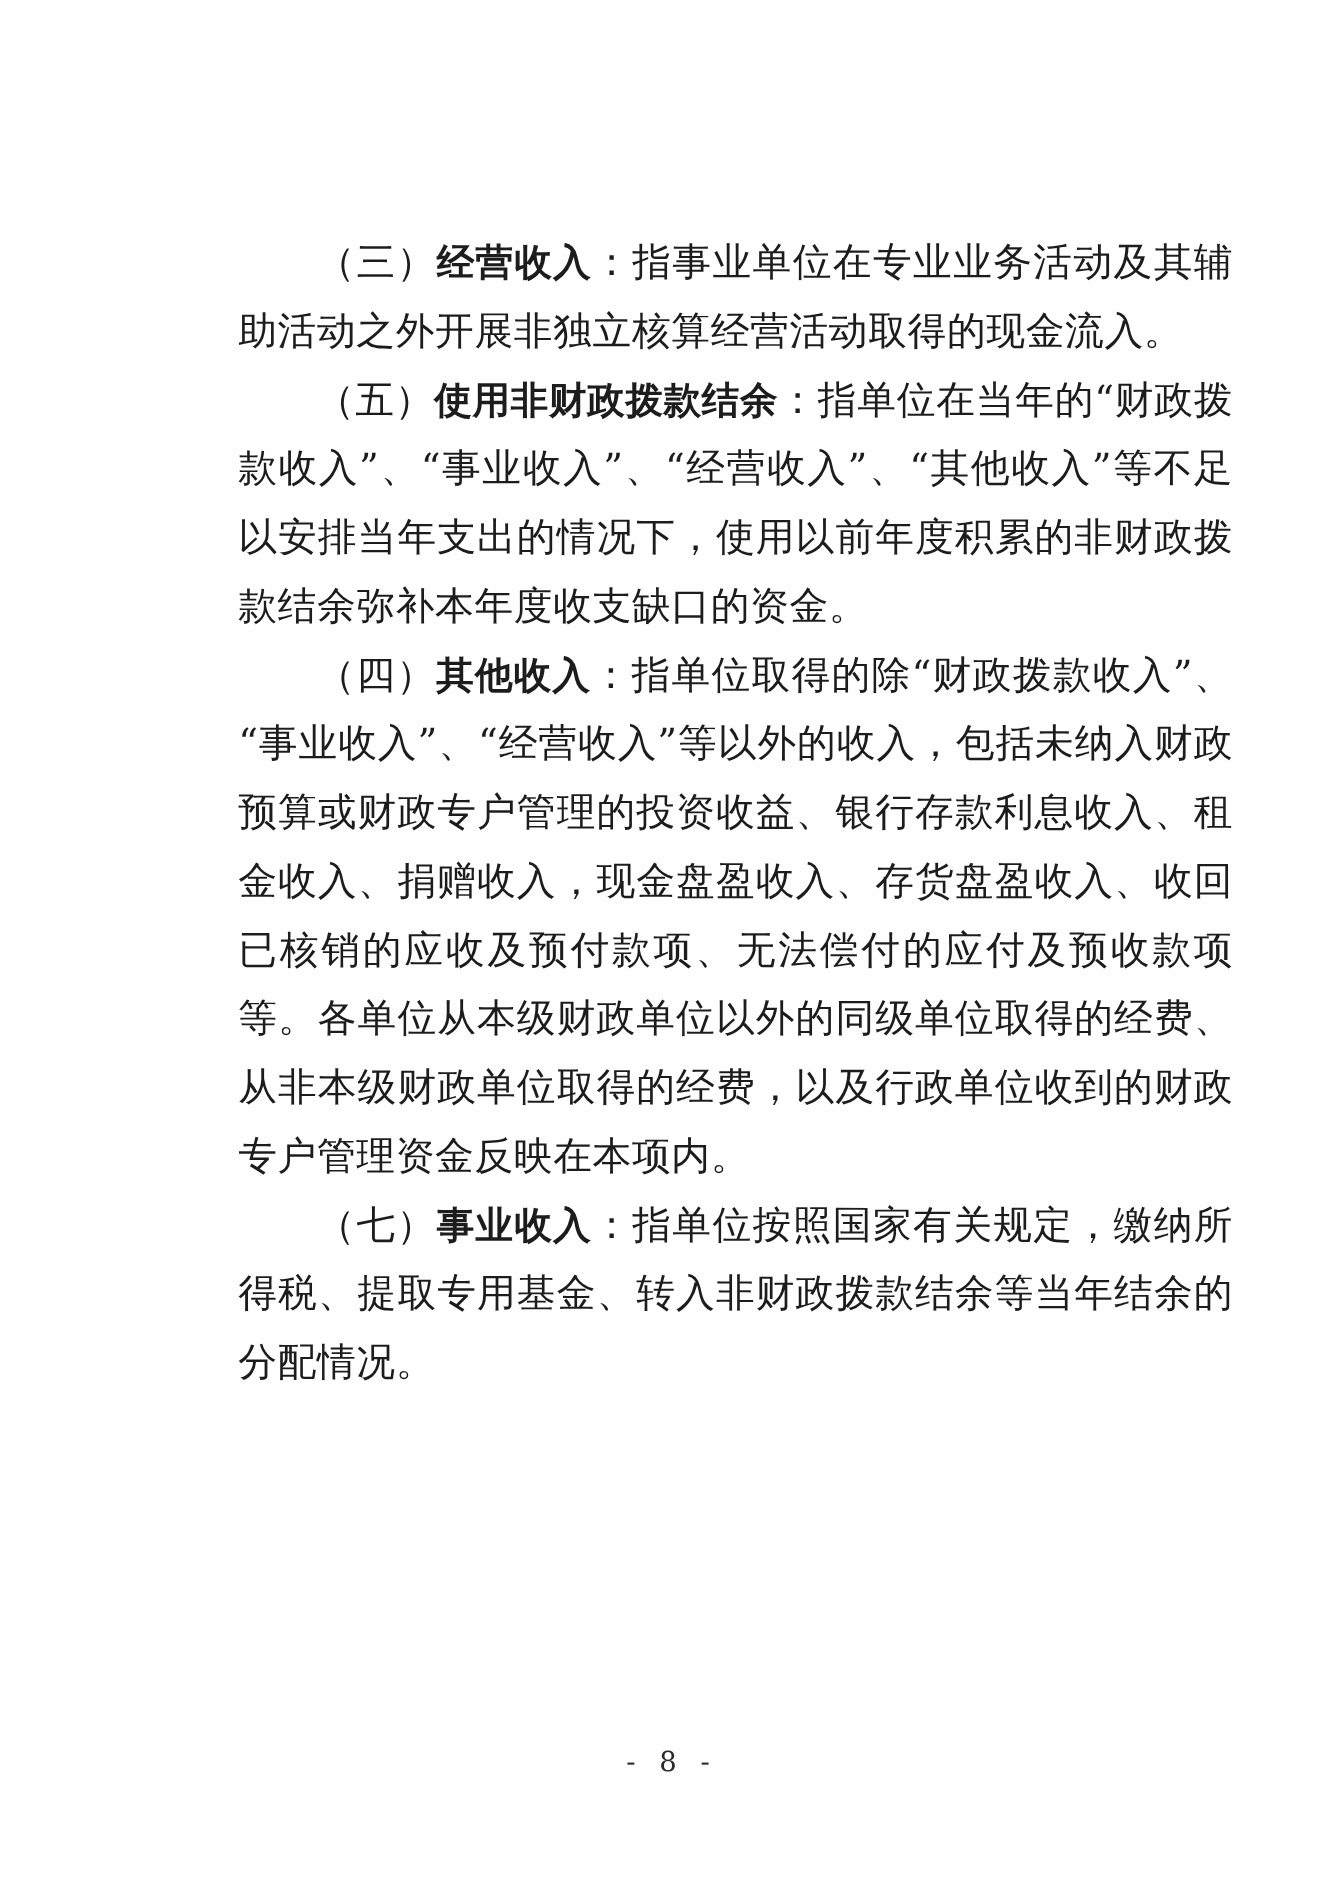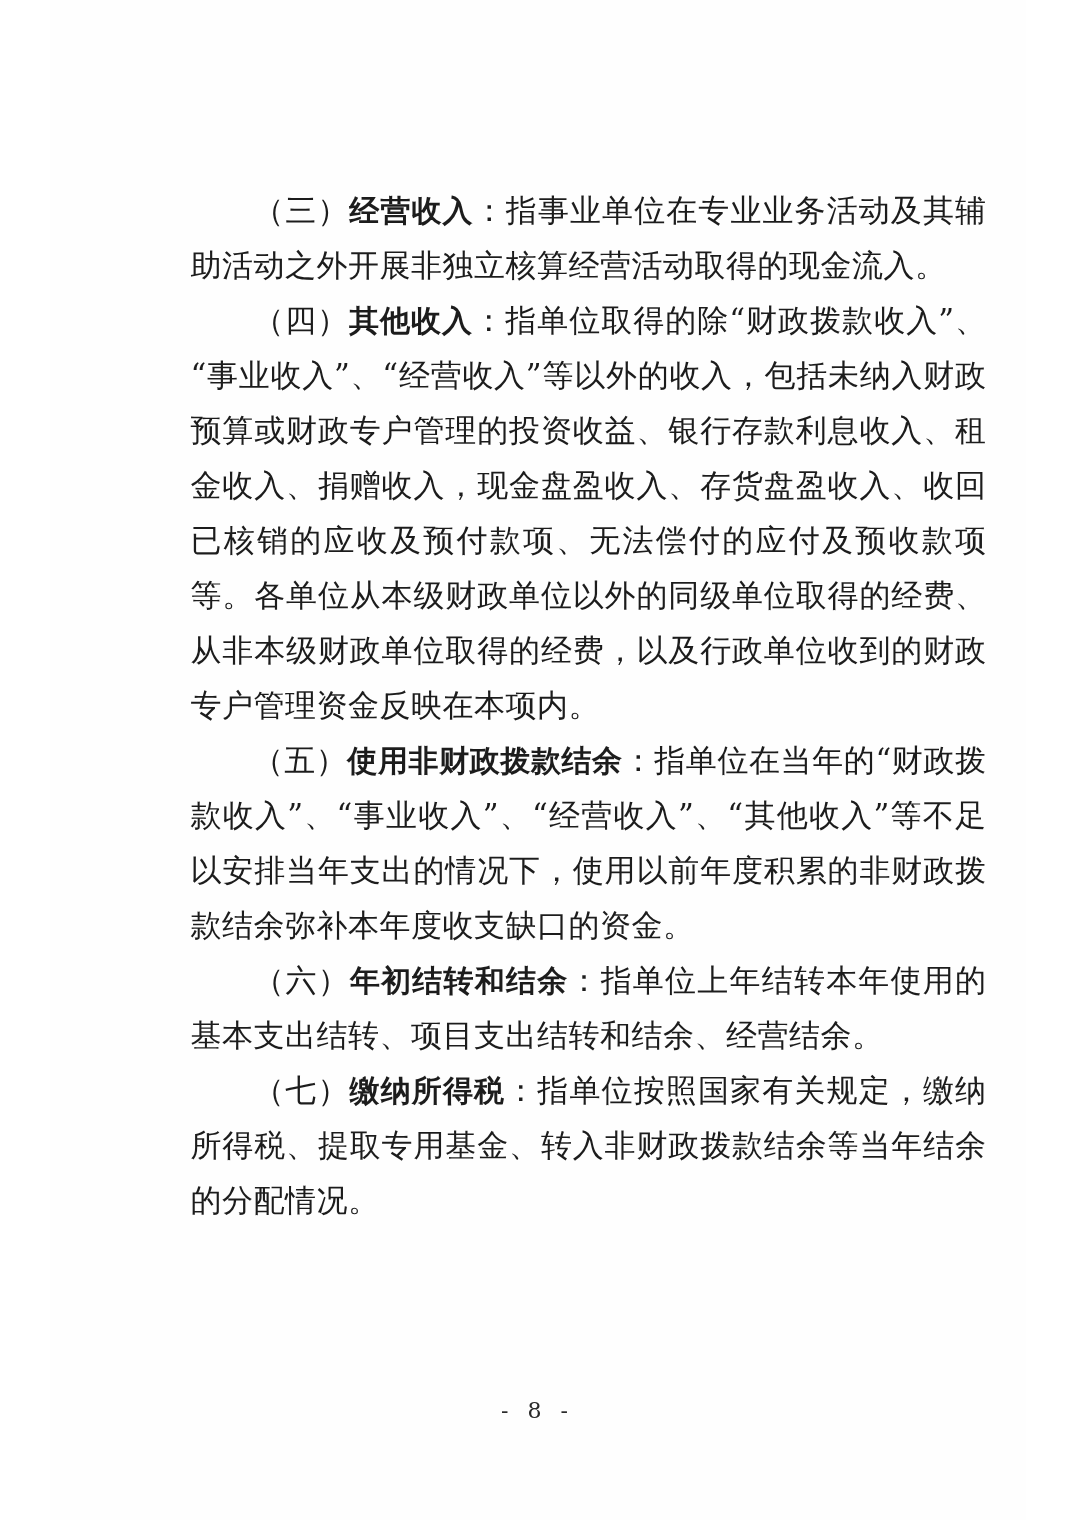--- a/index.html
+++ b/index.html
@@ -54,26 +54,25 @@
   }
 </style>
 </head>
 <body>
 
 <div class="page">
 
   <div class="doc-body">
   <p class="para"><span class="indent"></span><span class="prefix">（三）</span><span class="term">经营收入</span><span class="separator">：</span><span class="body-text">指事业单位在专业业务活动及其辅助活动之外开展非独立核算经营活动取得的现金流入。</span></p>
 
+  <p class="para"><span class="indent"></span><span class="prefix">（五）</span><span class="term">使用非财政拨款结余</span><span class="separator">：</span><span class="body-text">指单位在当年的“财政拨款收入”、“事业收入”、“经营收入”、“其他收入”等不足以安排当年支出的情况下，使用以前年度积累的非财政拨款结余弥补本年度收支缺口的资金。</span></p>
+
   <p class="para"><span class="indent"></span><span class="prefix">（四）</span><span class="term">其他收入</span><span class="separator">：</span><span class="body-text">指单位取得的除“财政拨款收入”、“事业收入”、“经营收入”等以外的收入，包括未纳入财政预算或财政专户管理的投资收益、银行存款利息收入、租金收入、捐赠收入，现金盘盈收入、存货盘盈收入、收回已核销的应收及预付款项、无法偿付的应付及预收款项等。各单位从本级财政单位以外的同级单位取得的经费、从非本级财政单位取得的经费，以及行政单位收到的财政专户管理资金反映在本项内。</span></p>
 
-  <p class="para"><span class="indent"></span><span class="prefix">（五）</span><span class="term">使用非财政拨款结余</span><span class="separator">：</span><span class="body-text">指单位在当年的“财政拨款收入”、“事业收入”、“经营收入”、“其他收入”等不足以安排当年支出的情况下，使用以前年度积累的非财政拨款结余弥补本年度收支缺口的资金。</span></p>
 
-  <p class="para"><span class="indent"></span><span class="prefix">（六）</span><span class="term">年初结转和结余</span><span class="separator">：</span><span class="body-text">指单位上年结转本年使用的基本支出结转、项目支出结转和结余、经营结余。</span></p>
-
-  <p class="para"><span class="indent"></span><span class="prefix">（七）</span><span class="term">缴纳所得税</span><span class="separator">：</span><span class="body-text">指单位按照国家有关规定，缴纳所得税、提取专用基金、转入非财政拨款结余等当年结余的分配情况。</span></p>
+  <p class="para"><span class="indent"></span><span class="prefix">（七）</span><span class="term">事业收入</span><span class="separator">：</span><span class="body-text">指单位按照国家有关规定，缴纳所得税、提取专用基金、转入非财政拨款结余等当年结余的分配情况。</span></p>
 
 
 </div>
 
   <div class="footer">- 8 -</div>
 
 </div>
 
 </body></html>

